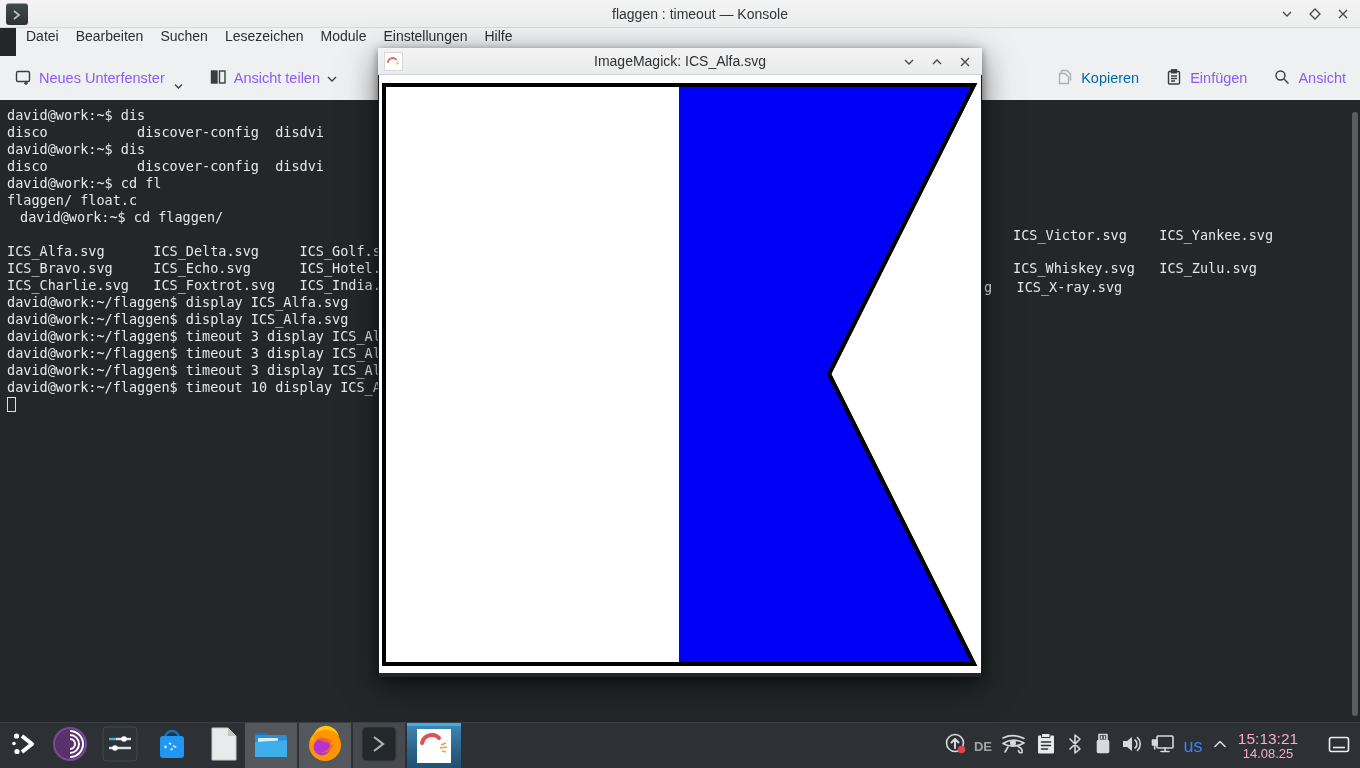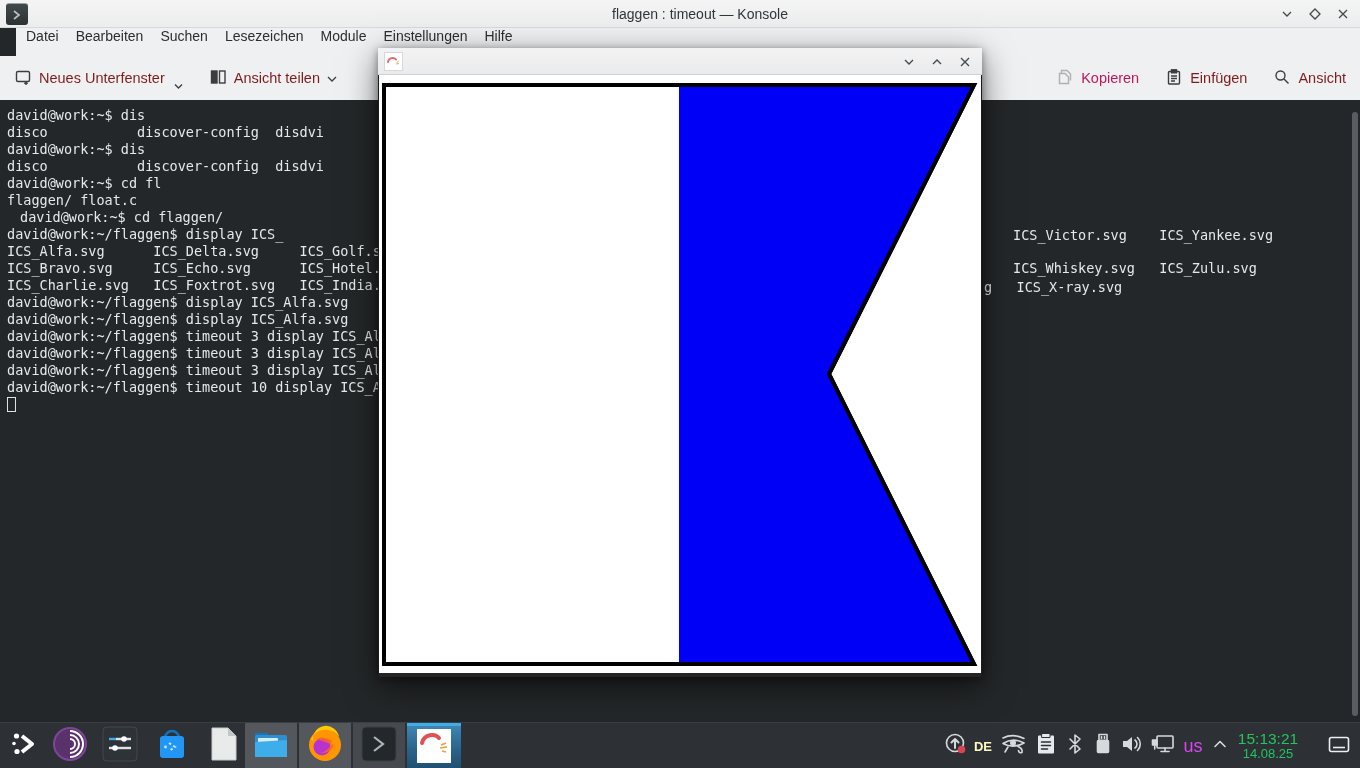--- a/index.html
+++ b/index.html
@@ -17,23 +17,23 @@
   .winctl { position:absolute; top:0; right:8px; height:28px; display:flex; align-items:center; gap:10px; }
   .winctl .wbtn { width:18px; height:18px; display:flex; align-items:center; justify-content:center; }
   .wbtn svg { stroke:#43484d; stroke-width:1.3; fill:none; }
 
   .k-menubar { position:absolute; left:16px; top:28px; width:100%; height:28px; background:#eff0f1;
     display:flex; align-items:flex-start; gap:17px; padding-left:10px; }
   .k-menubar .mitem { font-size:14px; color:#2b2e31; }
 
   .k-toolbar { position:absolute; left:0; top:56px; width:100%; height:44px; background:#eff0f1;
     display:flex; align-items:center; }
-  .tbtn { display:flex; align-items:center; gap:7px; font-size:14.5px; color:#7f1d1d; }
+  .tbtn { display:flex; align-items:center; gap:7px; font-size:14.5px; color:#8b5cf6; }
   .tbtn svg { stroke:#3a3e41; fill:none; stroke-width:1.4; }
-  .tbtn.disabled { color:#be185d; }
+  .tbtn.disabled { color:#0369a1; }
   .tbtn.disabled svg { stroke:#aeb0b2; }
   .caret-sub { margin-left:2px; margin-top:14px; }
   .tb-left { display:flex; align-items:center; gap:26px; padding-left:14px; flex:1; }
   .tb-right { display:flex; align-items:center; gap:26px; padding-right:14px; }
 
   .terminal { position:absolute; left:0; top:100px; width:100%; height:622px; background:#242729; }
   .tline { position:absolute; white-space:pre; font-family:"DejaVu Sans Mono", monospace;
     font-size:13.5px; line-height:17px; color:#e6e8ea; }
   .cursor { position:absolute; width:9px; height:15px; border:1px solid #dfe2e4; left:7px; }
   .scrollbar { position:absolute; right:2px; top:12px; width:6px; height:604px; border-radius:3px; background:#585d62; }
@@ -51,23 +51,23 @@
     border-left:1px solid #1c1c1c; border-right:1px solid #1c1c1c; border-bottom:4px solid #242424; }
 
   
   .panel { position:absolute; left:0; top:722px; width:1360px; height:46px;
     background:#2d3136; border-top:1px solid #3a3f44; }
   .pitem { position:absolute; top:0; height:46px; display:flex; align-items:center; justify-content:center; }
   .taskbtn { background:#54575b; }
   .taskbtn.dimmed { background:#46494d; }
   .taskbtn.active { background:linear-gradient(180deg,#3e85b2 0%, #2a6389 55%, #1f4f70 100%); border-top:3px solid #3daee9; }
   .trayicon svg { stroke:#d7dadd; fill:none; stroke-width:1.6; stroke-linecap:round; stroke-linejoin:round; }
-  .kb-de { font-size:13px; font-weight:bold; color:#fef9c3; }
-  .kb-us { font-size:18px; color:#d946ef; }
-  .clock { flex-direction:column; line-height:1.1; color:#22c55e; text-align:center; }
+  .kb-de { font-size:13px; font-weight:bold; color:#a3a3a3; }
+  .kb-us { font-size:18px; color:#3b82f6; }
+  .clock { flex-direction:column; line-height:1.1; color:#f9a8d4; text-align:center; }
   .clock .t { font-size:15.5px; }
   .clock .d { font-size:13px; }
 </style>
 </head>
 <body>
 
 <div class="konsole">
 
   <div class="k-titlebar">
     <div class="k-appicon">
@@ -170,21 +170,20 @@
   <div class="terminal">
     <div class="cursor" style="top: 297px;"></div>
     <div class="scrollbar"></div>
   <span class="tline" style="left: 7px; top: 7px;">david@work:~$ dis</span>
       <span class="tline" style="left: 7px; top: 24px;">disco           discover-config  disdvi</span>
       <span class="tline" style="left: 7px; top: 41px;">david@work:~$ dis</span>
       <span class="tline" style="left: 7px; top: 58px;">disco           discover-config  disdvi</span>
       <span class="tline" style="left: 7px; top: 75px;">david@work:~$ cd fl</span>
       <span class="tline" style="left: 7px; top: 92px;">flaggen/ float.c</span>
       <span class="tline" style="left: 7px; top: 109px; margin-left: 13px;">david@work:~$ cd flaggen/</span>
-      <span class="tline" style="left: 7px; top: 126px;">david@work:~/flaggen$ display ICS_</span>
       <span class="tline" style="left: 7px; top: 143px;">ICS_Alfa.svg      ICS_Delta.svg     ICS_Golf.sv</span>
       <span class="tline" style="left: 1013px; top: 127px;">ICS_Victor.svg    ICS_Yankee.svg</span>
       <span class="tline" style="left: 7px; top: 160px;">ICS_Bravo.svg     ICS_Echo.svg      ICS_Hotel.s</span>
       <span class="tline" style="left: 1013px; top: 160px;">ICS_Whiskey.svg   ICS_Zulu.svg</span>
       <span class="tline" style="left: 7px; top: 177px;">ICS_Charlie.svg   ICS_Foxtrot.svg   ICS_India.s</span>
       <span class="tline" style="left: 984px; top: 179px;">g   ICS_X-ray.svg</span>
       <span class="tline" style="left: 7px; top: 194px;">david@work:~/flaggen$ display ICS_Alfa.svg</span>
       <span class="tline" style="left: 7px; top: 211px;">david@work:~/flaggen$ display ICS_Alfa.svg</span>
       <span class="tline" style="left: 7px; top: 228px;">david@work:~/flaggen$ timeout 3 display ICS_Alf</span>
       <span class="tline" style="left: 7px; top: 245px;">david@work:~/flaggen$ timeout 3 display ICS_Alf</span>
@@ -194,20 +193,21 @@
 </div>
 
 <div class="imwin">
   <div class="im-titlebar">
     <div class="im-appicon">
       <svg width="15" height="15" viewBox="0 0 15 15">
         <path d="M2,8 C3,3.5 8,3 10,5.5" stroke="#e36a6a" stroke-width="2" fill="none" stroke-linecap="round"></path>
         <path d="M10.5,8.5 l2,-1 M10,10 l3,-0.5" stroke="#e6b05a" stroke-width="1" fill="none"></path>
       </svg>
     </div>
+    <div class="im-title">ImageMagick: ICS_Alfa.svg</div>
     <div class="winctl" style="height:27px;">
       <div class="wbtn">
         <svg width="16" height="16" viewBox="0 0 16 16">
             <path d="M4,6 L8,10 L12,6"></path>
           </svg>
       </div>
       <div class="wbtn">
         <svg width="16" height="16" viewBox="0 0 16 16">
             <path d="M4,10 L8,6 L12,10"></path>
           </svg>

